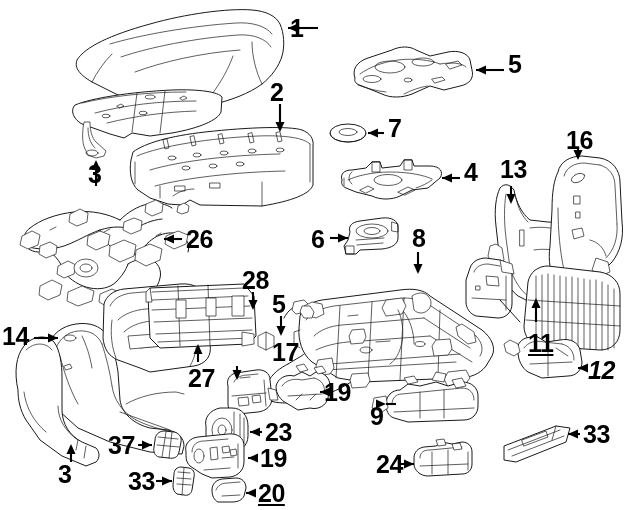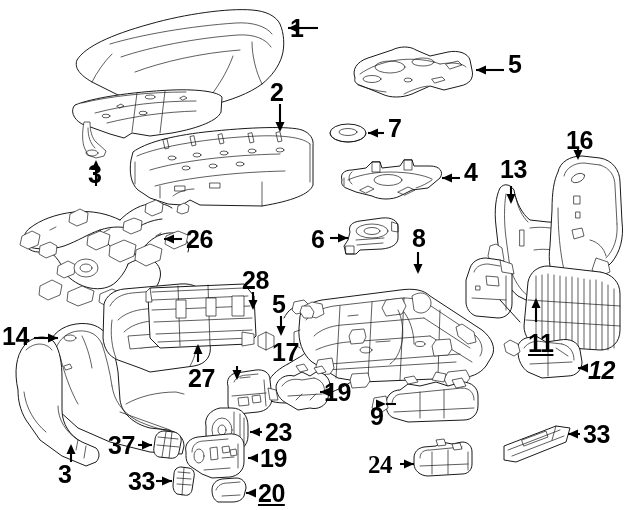--- a/index.html
+++ b/index.html
@@ -631,20 +631,20 @@
     <span class="callout-num" style="left:2px;top:324px;">14</span>
     <span class="callout-num" style="left:58px;top:462px;">3</span>
     <span class="callout-num" style="left:566px;top:128px;">16</span>
     <span class="callout-num" style="left:228px;top:340px;margin-left:44px;">17</span>
     <span class="callout-num" style="left:324px;top:380px;">19</span>
     <span class="callout-num" style="left:260px;top:446px;">19</span>
     <span class="callout-num" style="left:258px;top:481px;text-decoration:underline;">20</span>
     <span class="callout-num" style="left:128px;top:469px;">33</span>
     <span class="callout-num" style="left:108px;top:433px;">37</span>
     <span class="callout-num" style="left:265px;top:420px;">23</span>
-    <span class="callout-num" style="left:368px;top:452px;font-family:Liberation Serif, serif;">24</span>
+    <span class="callout-num" style="left:376px;top:452px;">24</span>
     <span class="callout-num" style="left:583px;top:422px;">33</span>
     <span class="callout-num" style="left:186px;top:227px;">26</span>
     <span class="callout-num" style="left:188px;top:366px;">27</span>
     <span class="callout-num" style="left:242px;top:268px;">28</span>
   </div>
 
 </div>
 
 </body></html>

